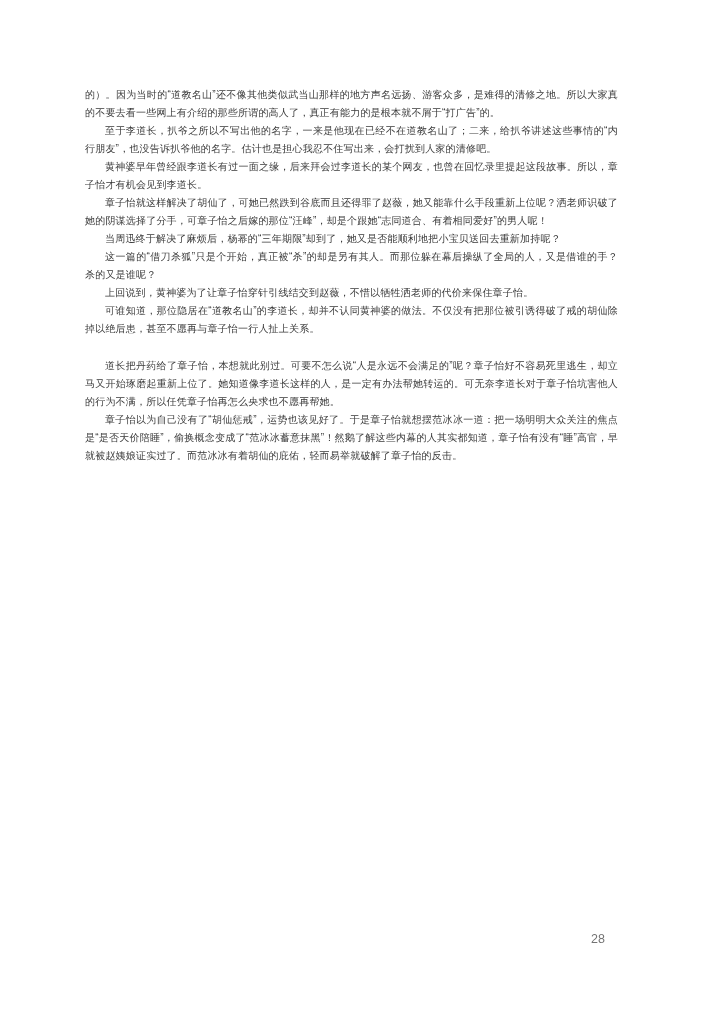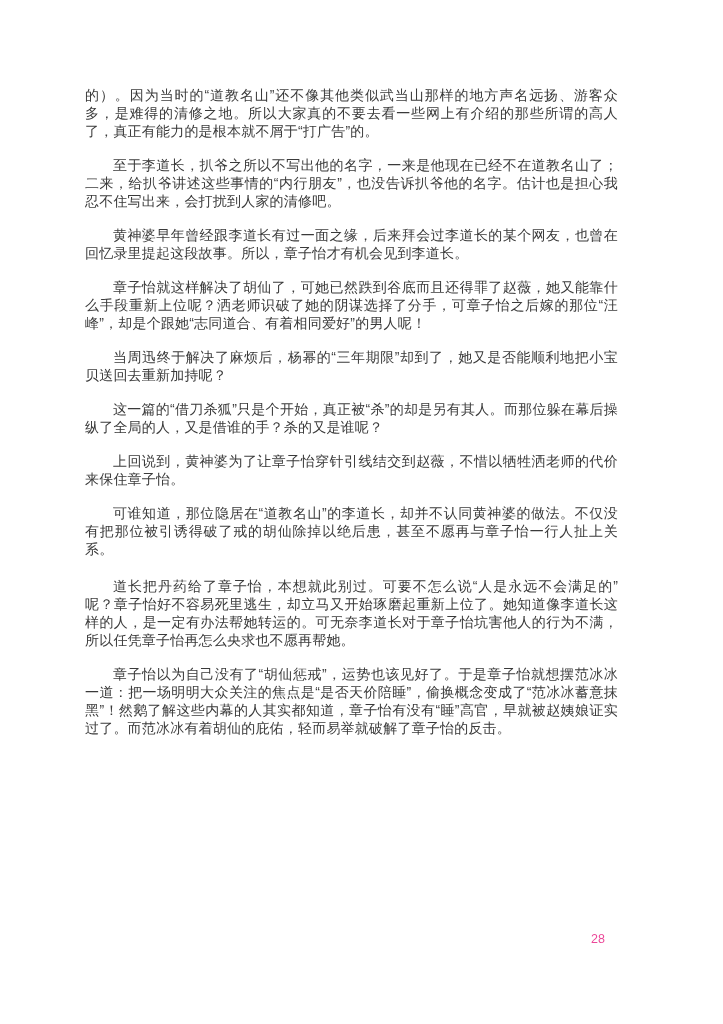--- a/index.html
+++ b/index.html
@@ -14,41 +14,40 @@
     background: #ffffff;
     overflow: hidden;
     font-family: "Liberation Sans", "DejaVu Sans", sans-serif;
   }
   .content {
     position: absolute;
     left: 85px;
     top: 86px;
     width: 533px;
     color: #3a3a3a;
-    font-size: 14px;
+    font-size: 10px;
     line-height: 18px;
     text-align: justify;
     letter-spacing: 0.2px;
   }
   .content p {
     margin: 0;
     padding: 0;
   }
   .content p.indent {
     text-indent: 2em;
-    margin-top: 16px;
   }
   .content p.gap-before {
     margin-top: 19px;
   }
   .page-number {
     position: absolute;
     left: 591px;
     top: 931px;
-    color: #ec4899;
+    color: #737373;
     font-size: 12.5px;
     line-height: 16px;
   }
 </style>
 </head>
 <body>
 
 <div class="page">
   <div class="content">
     <p class="para">的）。因为当时的“道教名山”还不像其他类似武当山那样的地方声名远扬、游客众多，是难得的清修之地。所以大家真的不要去看一些网上有介绍的那些所谓的高人了，真正有能力的是根本就不屑于“打广告”的。</p>

